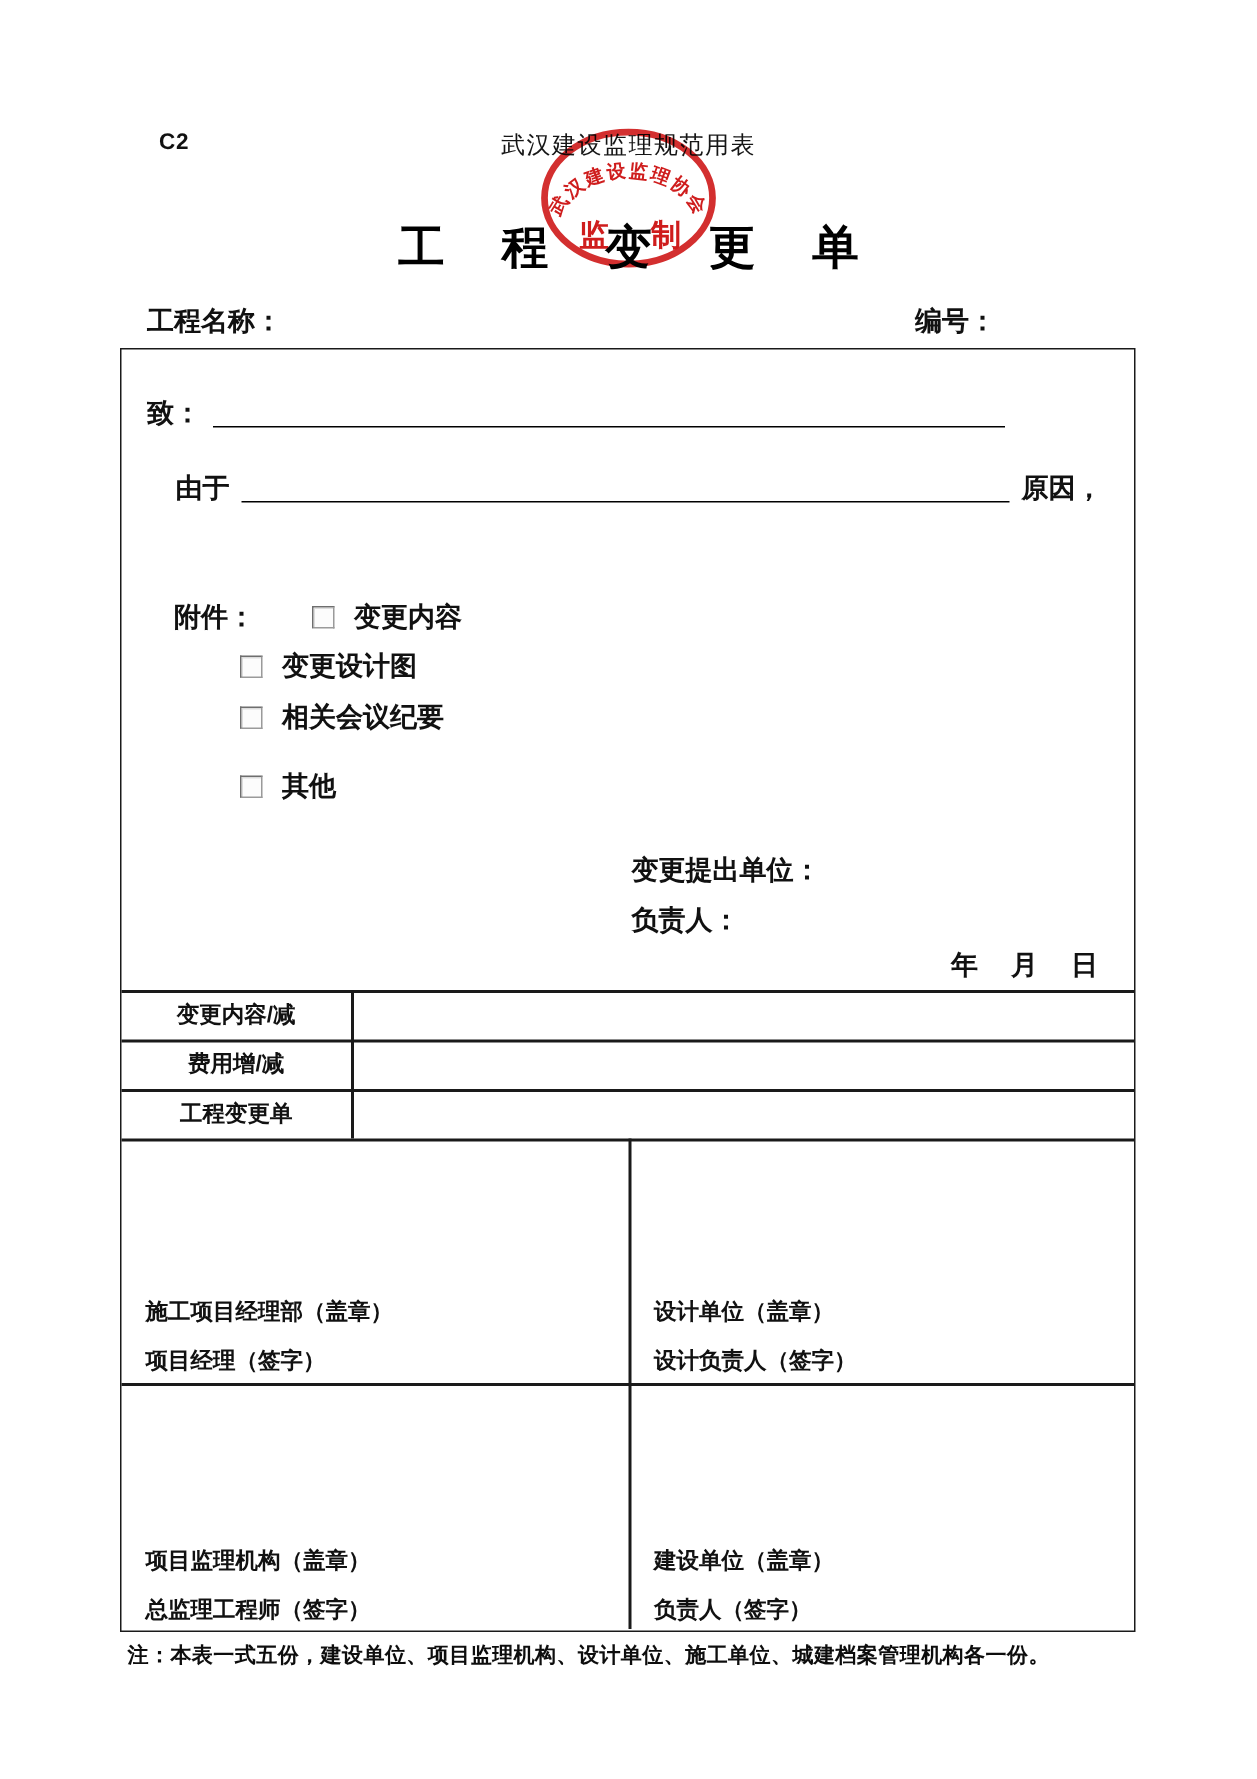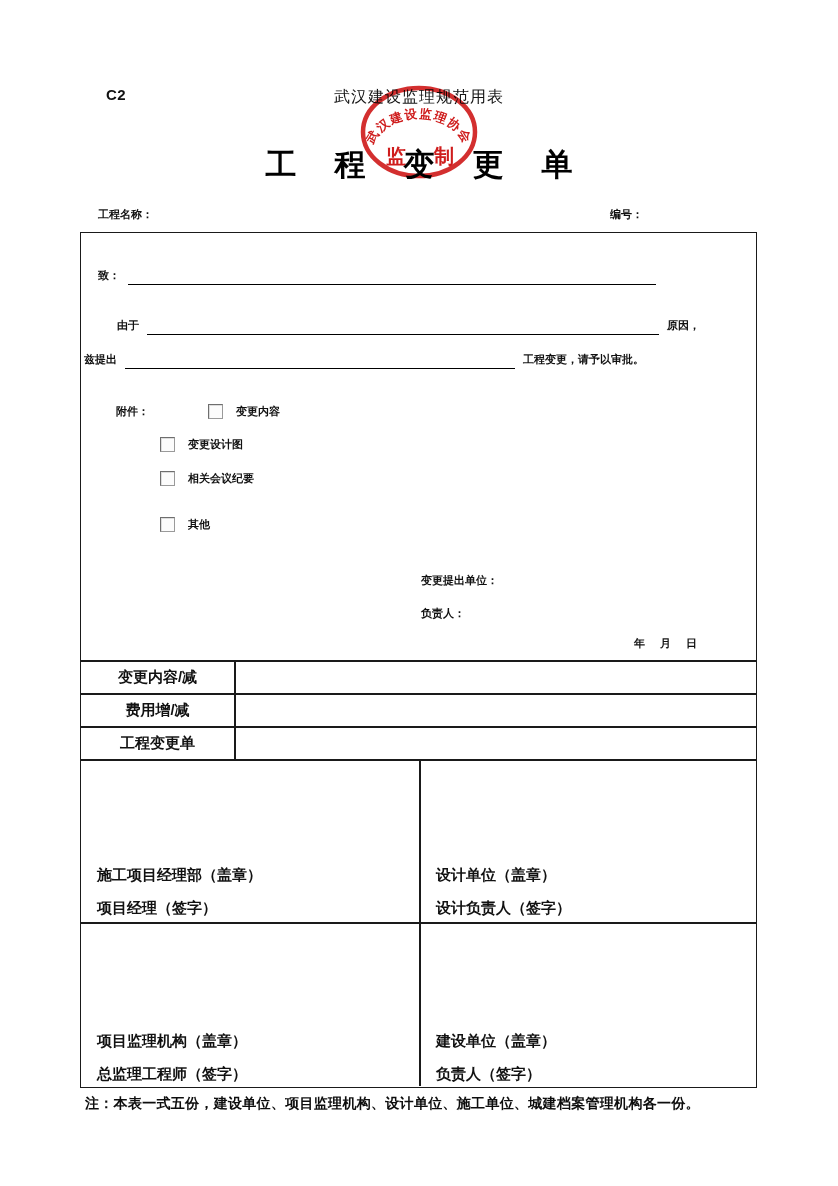--- a/index.html
+++ b/index.html
@@ -1,21 +1,21 @@
 <!DOCTYPE html>
 <html><head>
 <meta charset="utf-8">
 <style>
   html,body{margin:0;padding:0;background:#ffffff;}
   .page{
     position:relative;width:838px;height:1186px;background:#fff;overflow:hidden;
     font-family:"Liberation Sans","DejaVu Sans",sans-serif;color:#111;
   }
   .abs{position:absolute;}
-  .lbl{font-size:11px;font-weight:600;color:#111;white-space:nowrap;line-height:20px;}
+  .lbl{font-size:18px;font-weight:600;color:#111;white-space:nowrap;line-height:20px;}
   .form-code{left:106px;top:86px;font-size:15px;font-weight:bold;letter-spacing:.5px;}
   .header-title{
     left:0;top:87px;width:838px;text-align:center;
     font-family:Liberation Sans, sans-serif;
     font-size:16px;font-weight:500;letter-spacing:1px;color:#151515;
   }
   .stamp{left:356px;top:82px;width:126px;height:100px;mix-blend-mode:multiply;}
   .page-title{
     left:0;top:146px;width:838px;text-align:center;
     font-family:"Liberation Serif","DejaVu Serif",serif;
@@ -83,25 +83,20 @@
       <span class="lbl">致：</span>
       <span class="ufield" style="width:528px;"></span>
     </div>
 
     <div class="abs fline" style="left:36px;top:82px;">
       <span class="lbl">由于</span>
       <span class="ufield" style="width:512px;"></span>
       <span class="lbl suffix">原因，</span>
     </div>
 
-    <div class="abs fline" style="left:3px;top:116px;">
-      <span class="lbl">兹提出</span>
-      <span class="ufield" style="width:390px;"></span>
-      <span class="lbl suffix">工程变更，请予以审批。</span>
-    </div>
 
     <div class="abs lbl" style="left:35px;top:168px;">附件：</div>
     <div class="abs att-row" style="left:79px;top:168px;padding-left:48px;">
       <span class="cb"></span>
       <span class="lbl">变更内容</span>
     </div>
     <div class="abs att-row" style="left:79px;top:201px;">
       <span class="cb"></span>
       <span class="lbl">变更设计图</span>
     </div>

